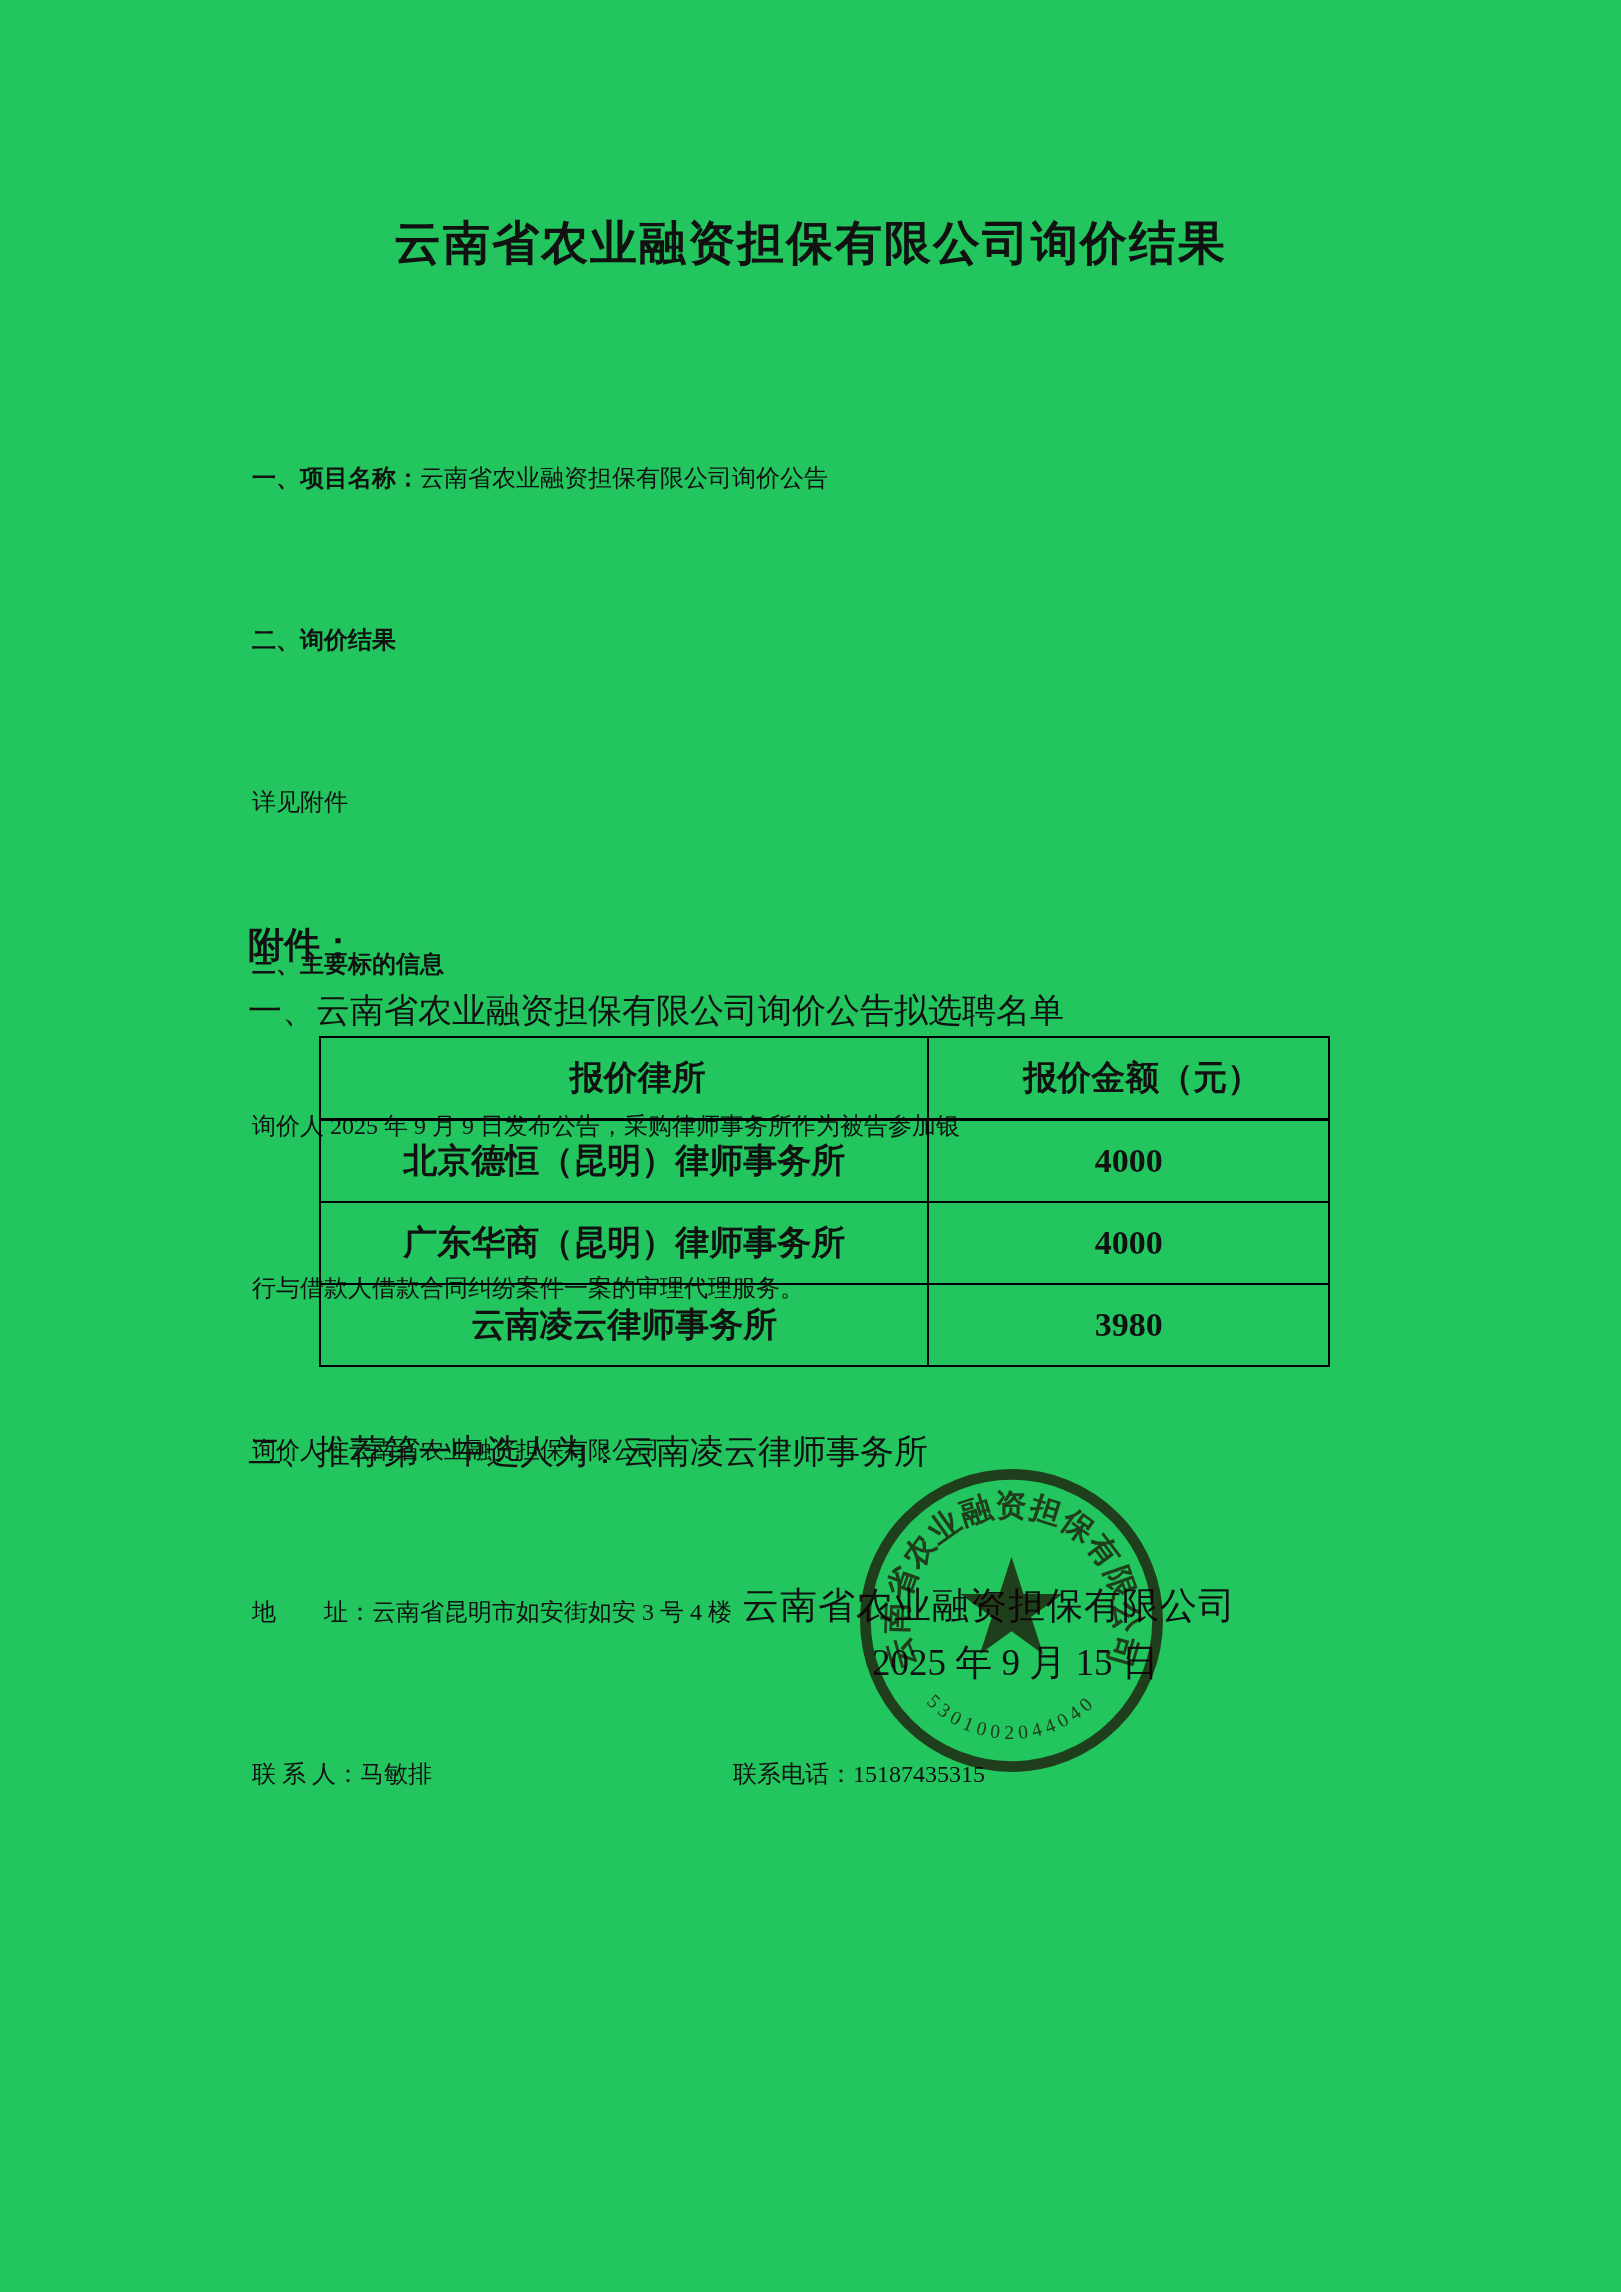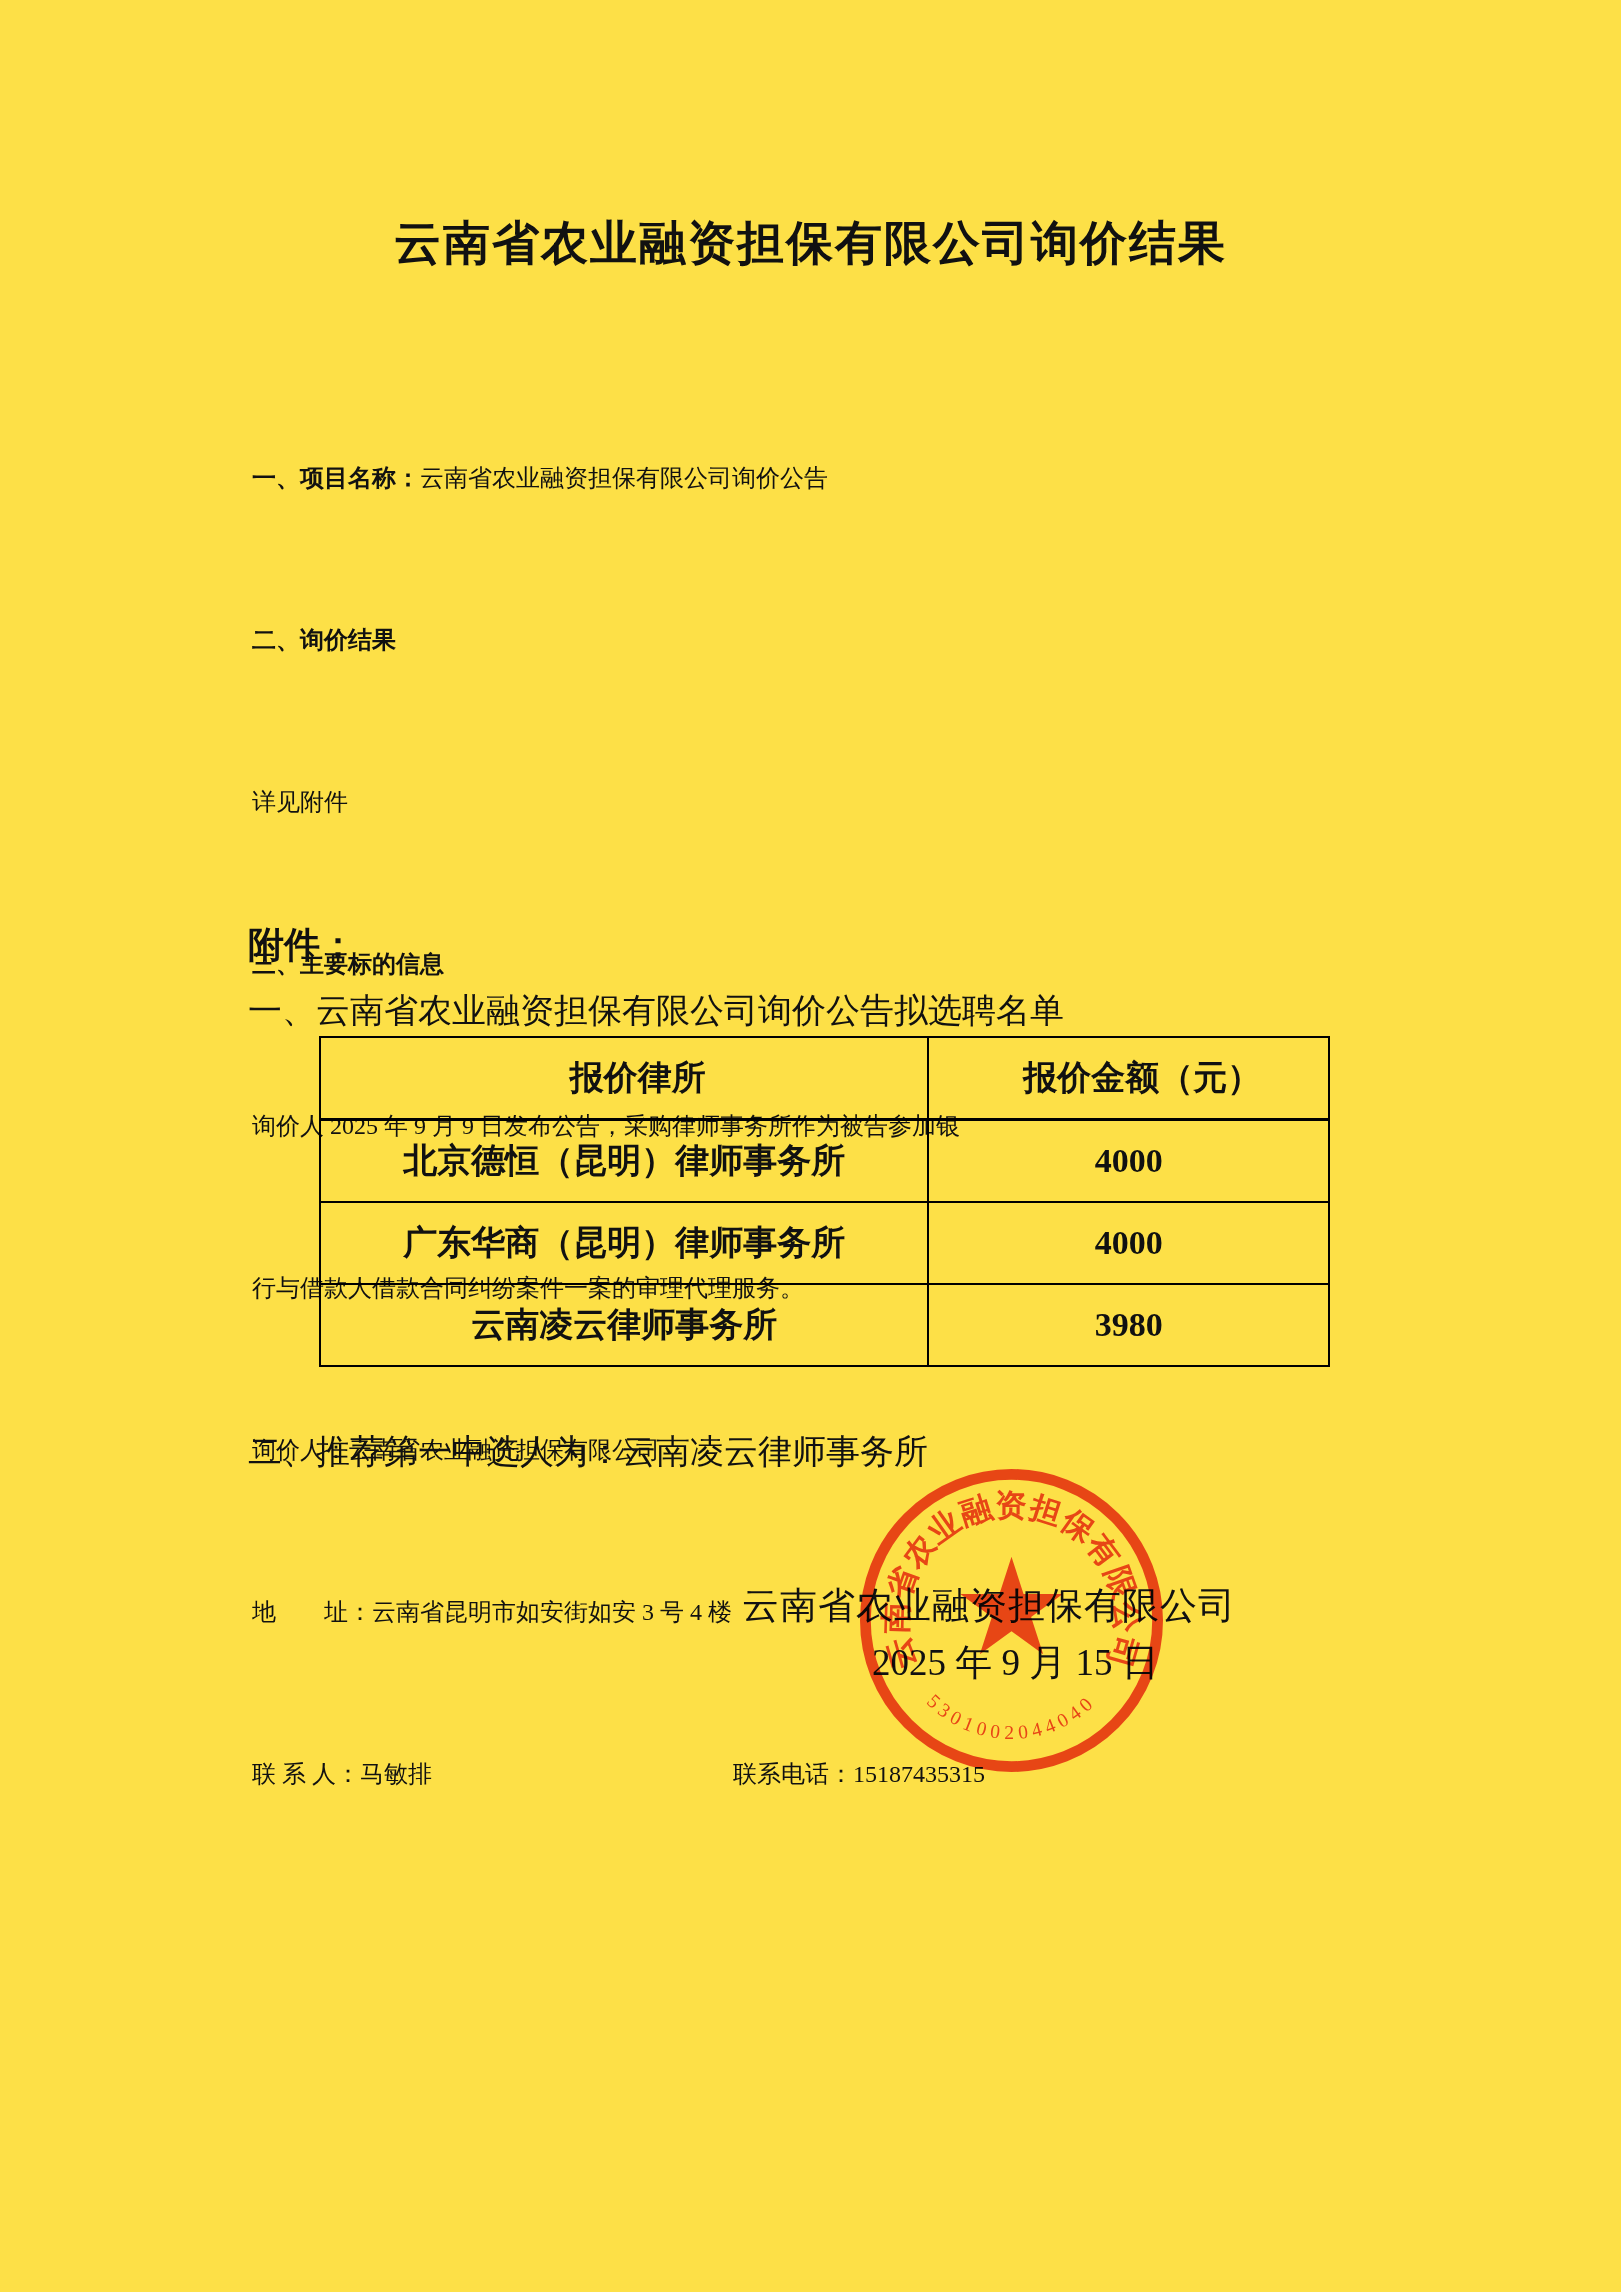--- a/index.html
+++ b/index.html
@@ -1,21 +1,21 @@
 <!DOCTYPE html>
 <html><head>
 <meta charset="utf-8">
 <style>
   html, body { margin: 0; padding: 0; background: #888; }
   .page {
     position: relative;
     width: 1621px;
     height: 2293px;
     margin: 0 auto;
-    background: #fde047;
+    background: #22c55e;
     color: #111;
     font-family: "Liberation Serif", "DejaVu Serif", serif;
     overflow: hidden;
   }
   .doc-title {
     position: absolute;
     top: 212px; left: 0;
     width: 100%;
     margin: 0;
     text-align: center;

